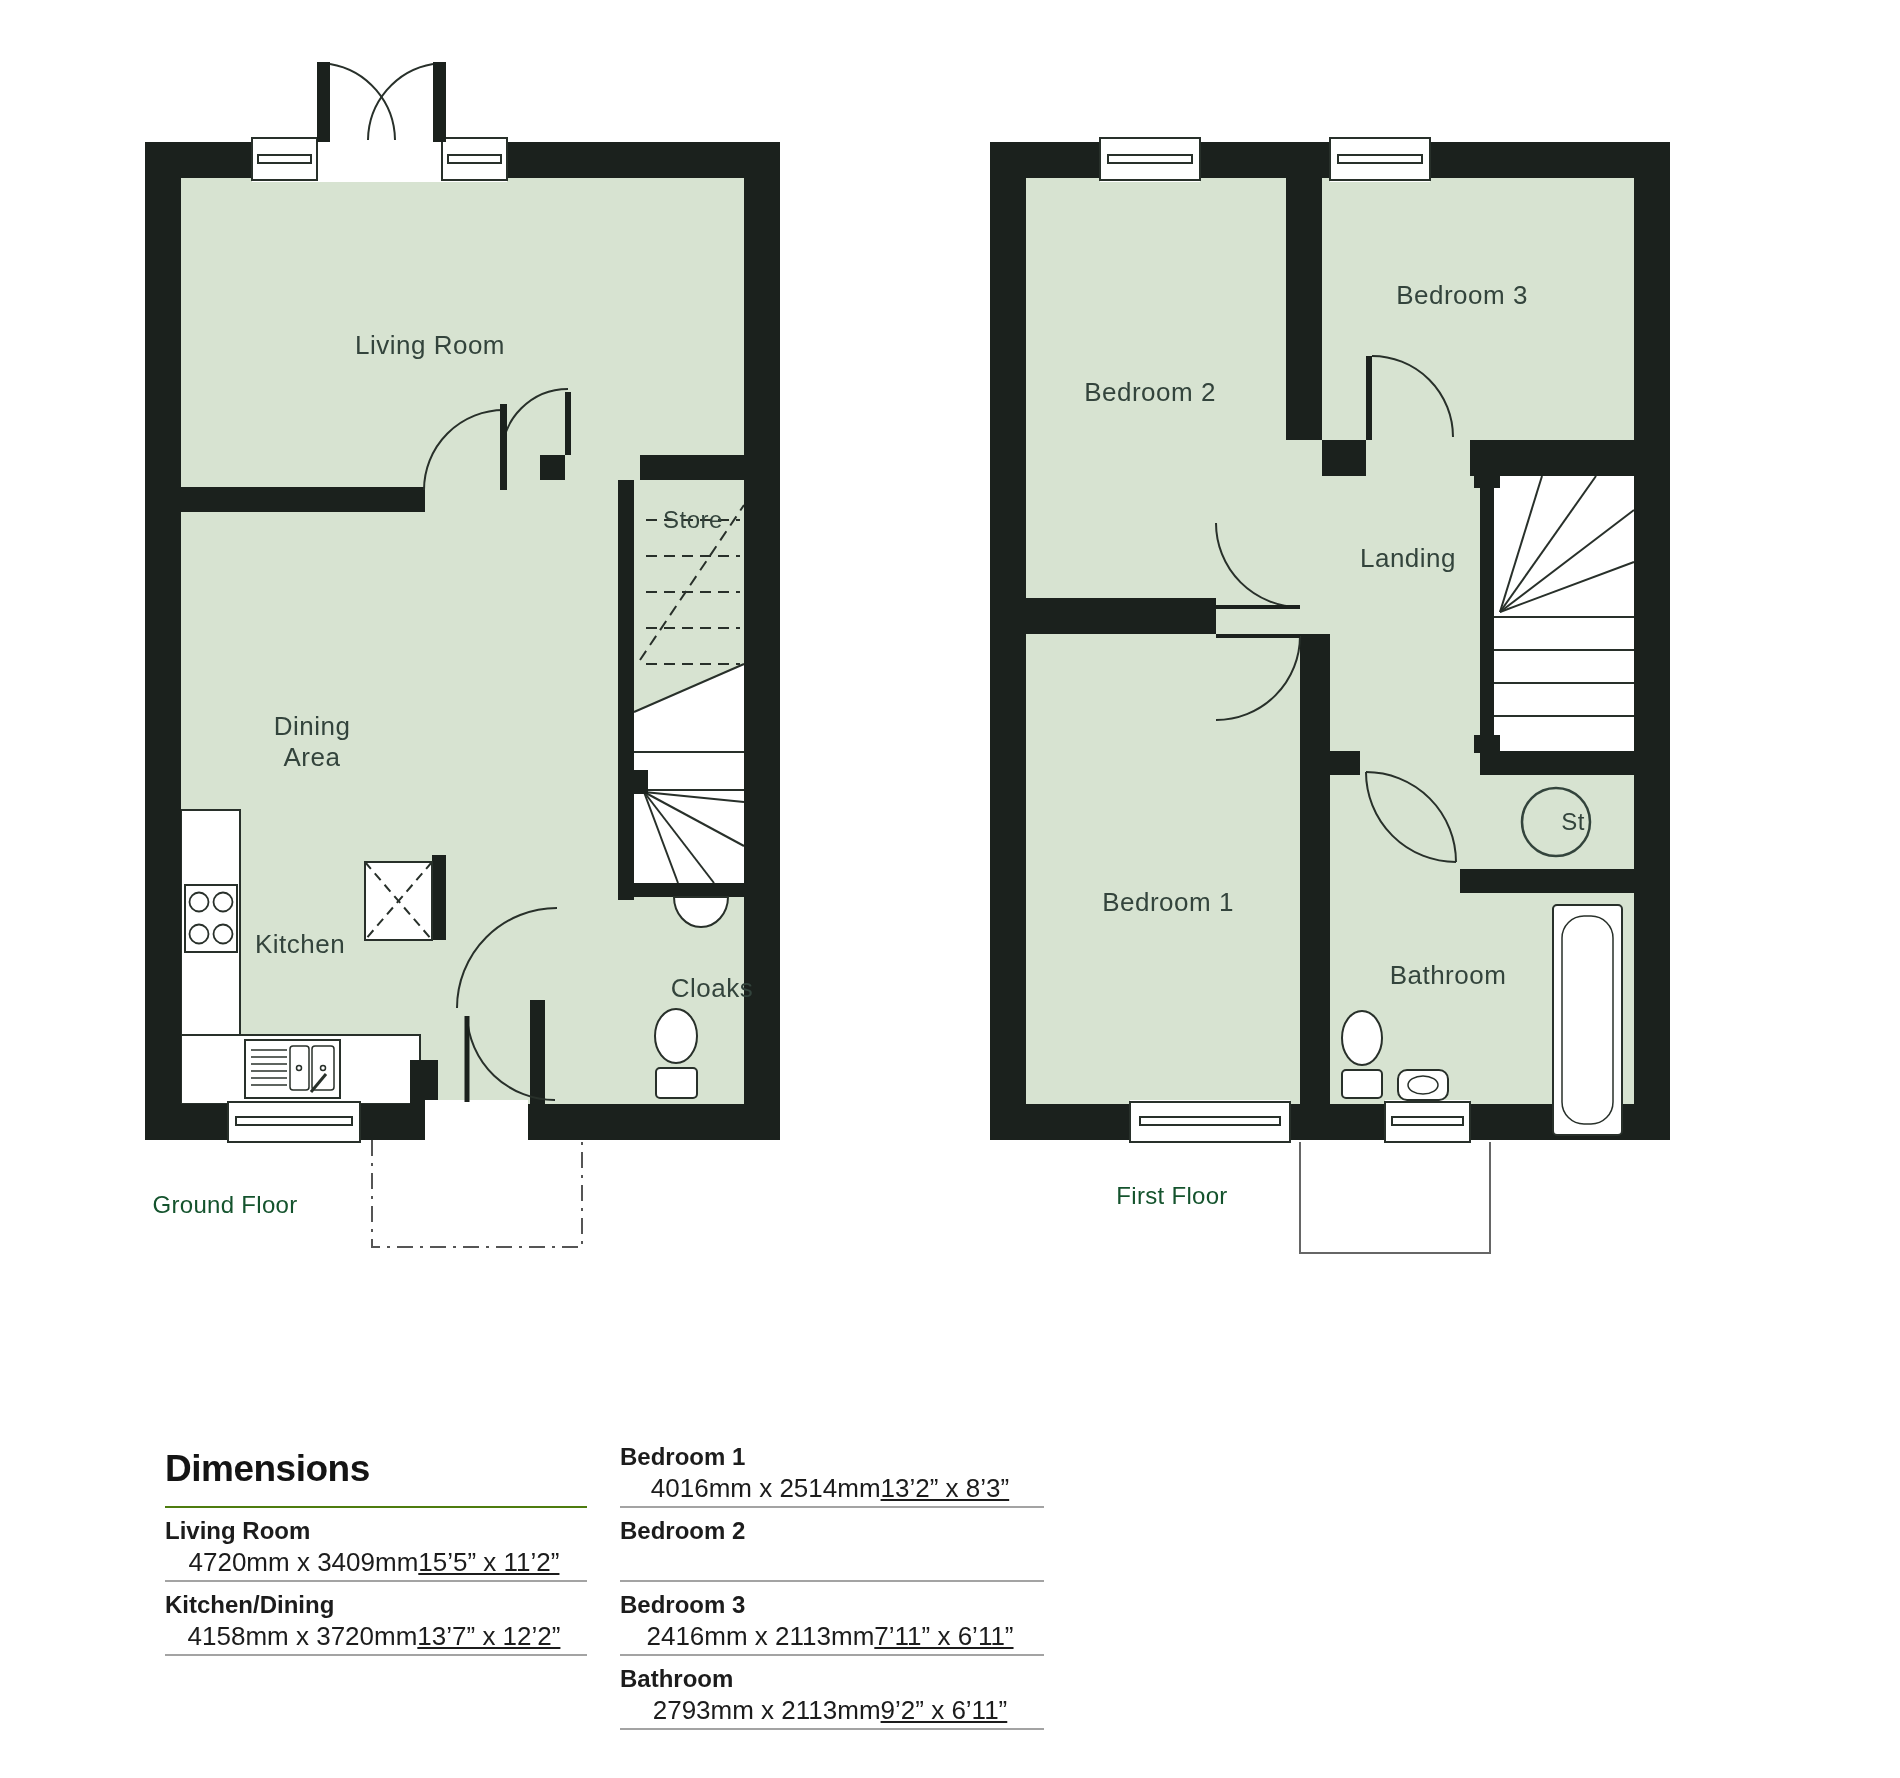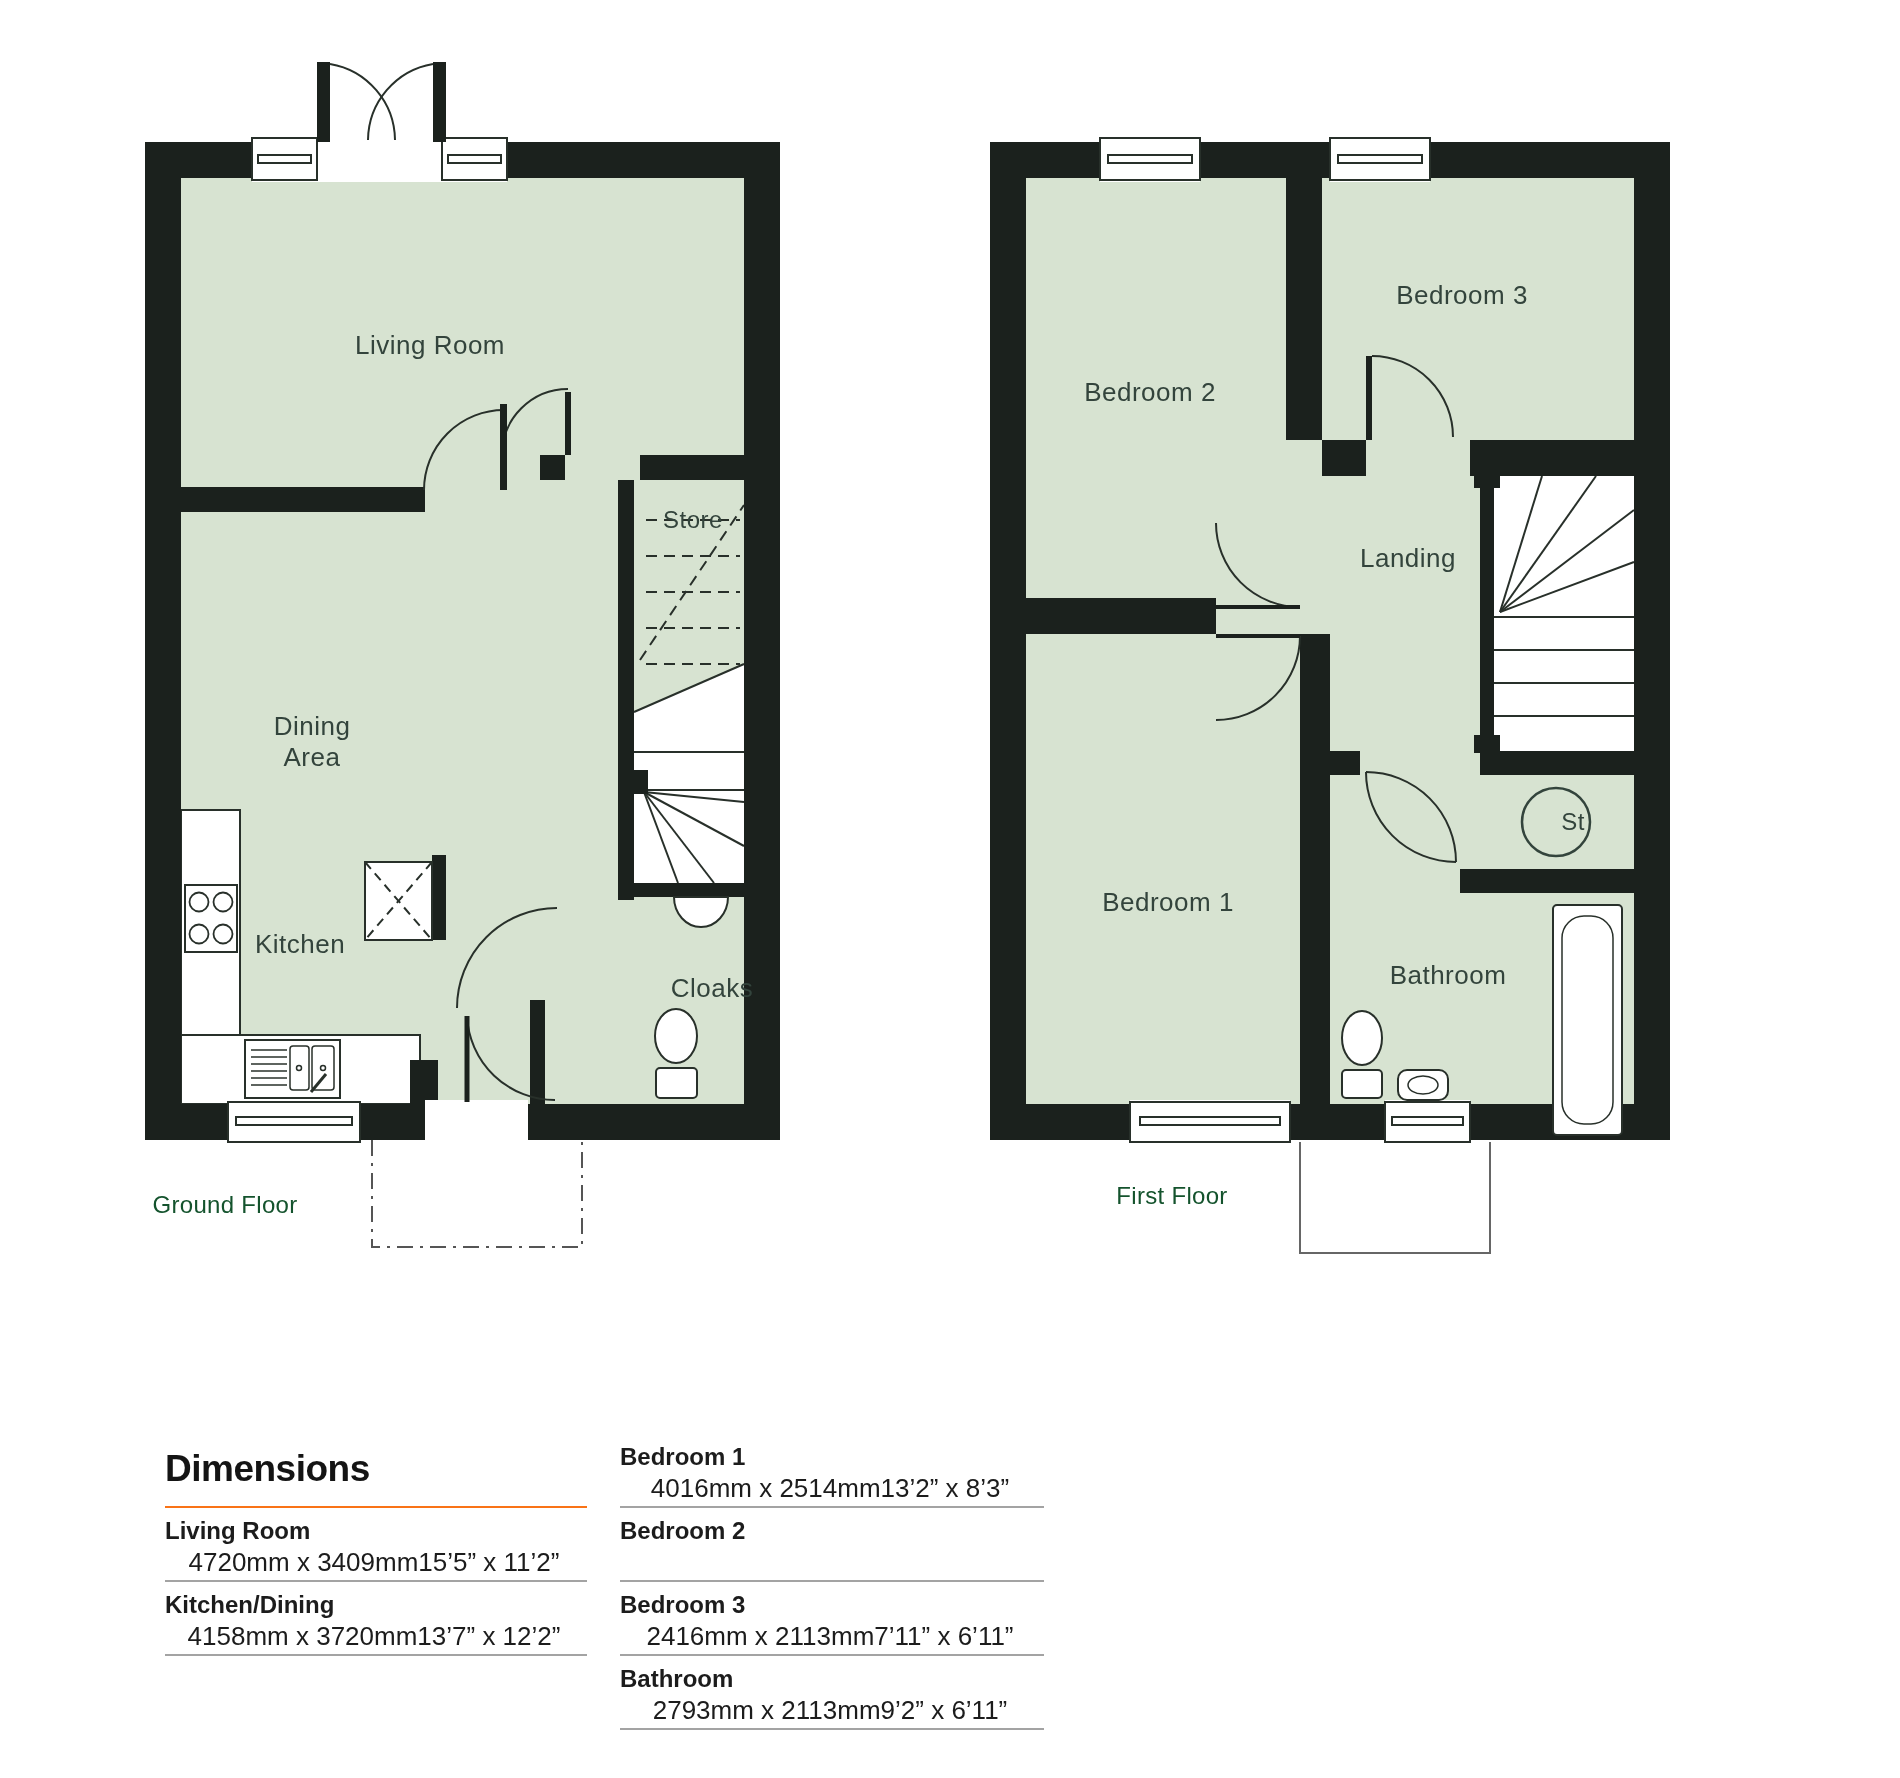--- a/index.html
+++ b/index.html
@@ -13,26 +13,26 @@
     color:#33443c;font-size:26px;letter-spacing:.5px;white-space:nowrap;text-align:center;
   }
   .room-label.small{font-size:24px;margin-left:17px;}
   .floor-title{
     position:absolute;transform:translate(-50%,-50%);
     color:#14532d;font-size:24px;letter-spacing:.3px;white-space:nowrap;
   }
   .dims{position:absolute;color:#1c1c1c;}
   .dims-col{position:absolute;top:0;}
   .dims-title{font-size:37px;font-weight:800;color:#141414;height:64px;line-height:54px;
-    border-bottom:2px solid #f97316;letter-spacing:-.5px;}
+    border-bottom:2px solid #4d7c0f;letter-spacing:-.5px;}
   .dim-row{height:74px;border-bottom:2px solid #a3a3a3;padding-top:8px;box-sizing:border-box;}
   .dims-col.right .dim-row:first-child{height:66px;padding-top:0;}
   .dim-name{font-size:24px;font-weight:700;line-height:30px;}
   .dim-vals{display:flex;justify-content:center;font-size:26px;line-height:32px;}
-  .dim-imperial{padding-right:4px;}
+  .dim-imperial{padding-right:4px;text-decoration:underline;}
 </style>
 </head>
 <body>
 
 <div class="canvas">
 
   <svg class="plan-svg" width="1900" height="1778" viewBox="0 0 1900 1778">
 
     <g>
 

